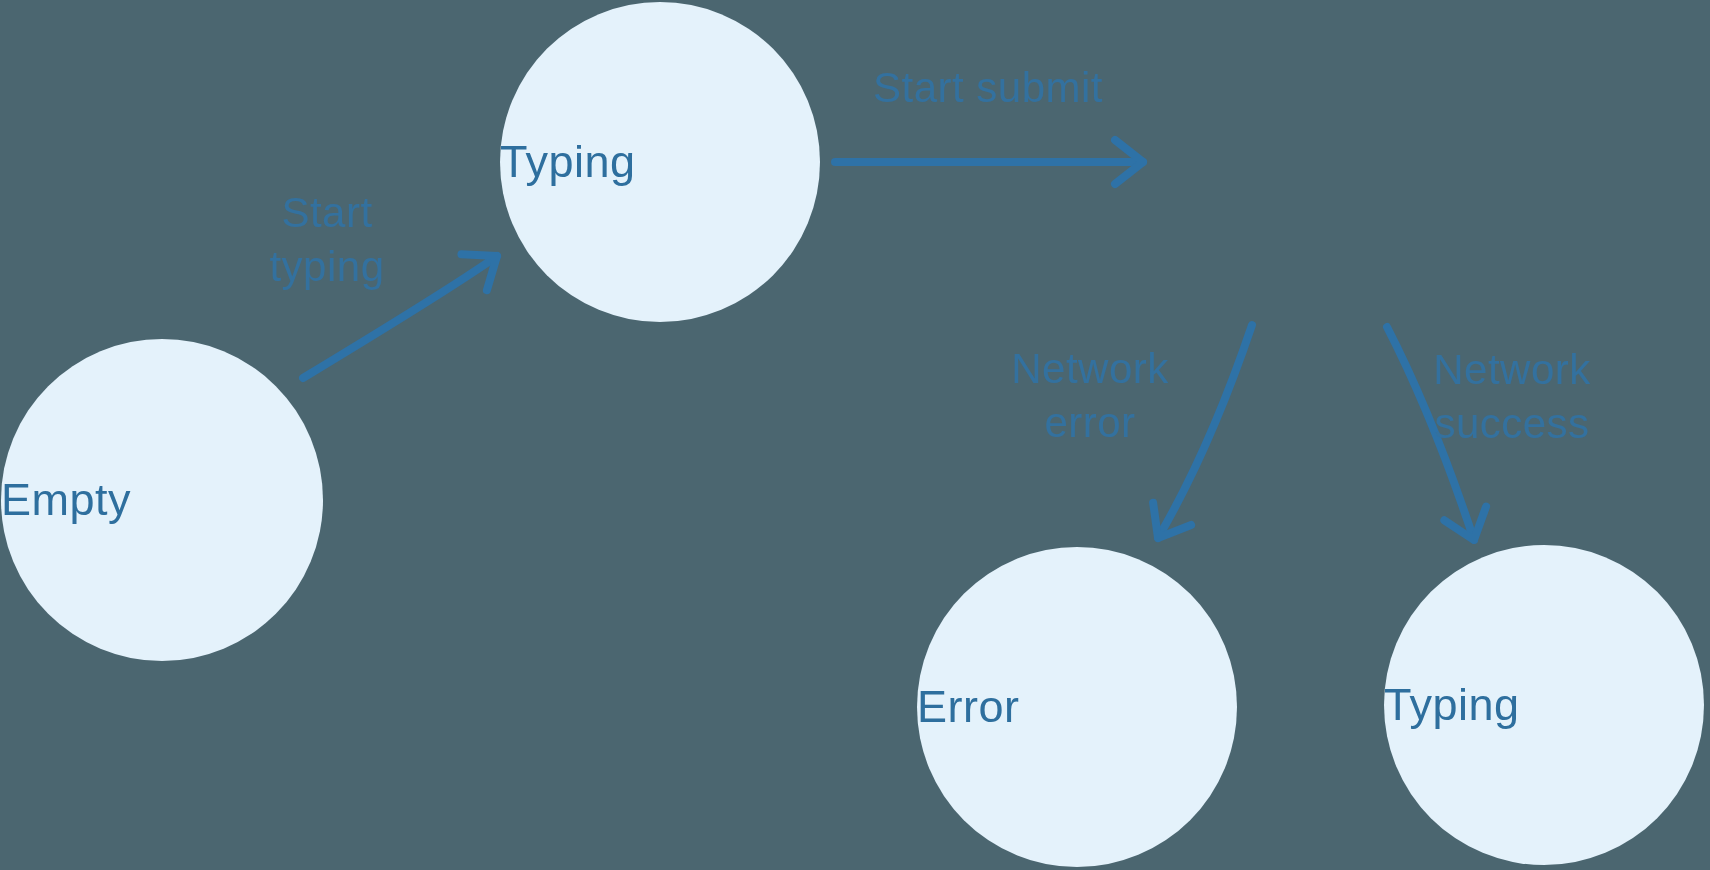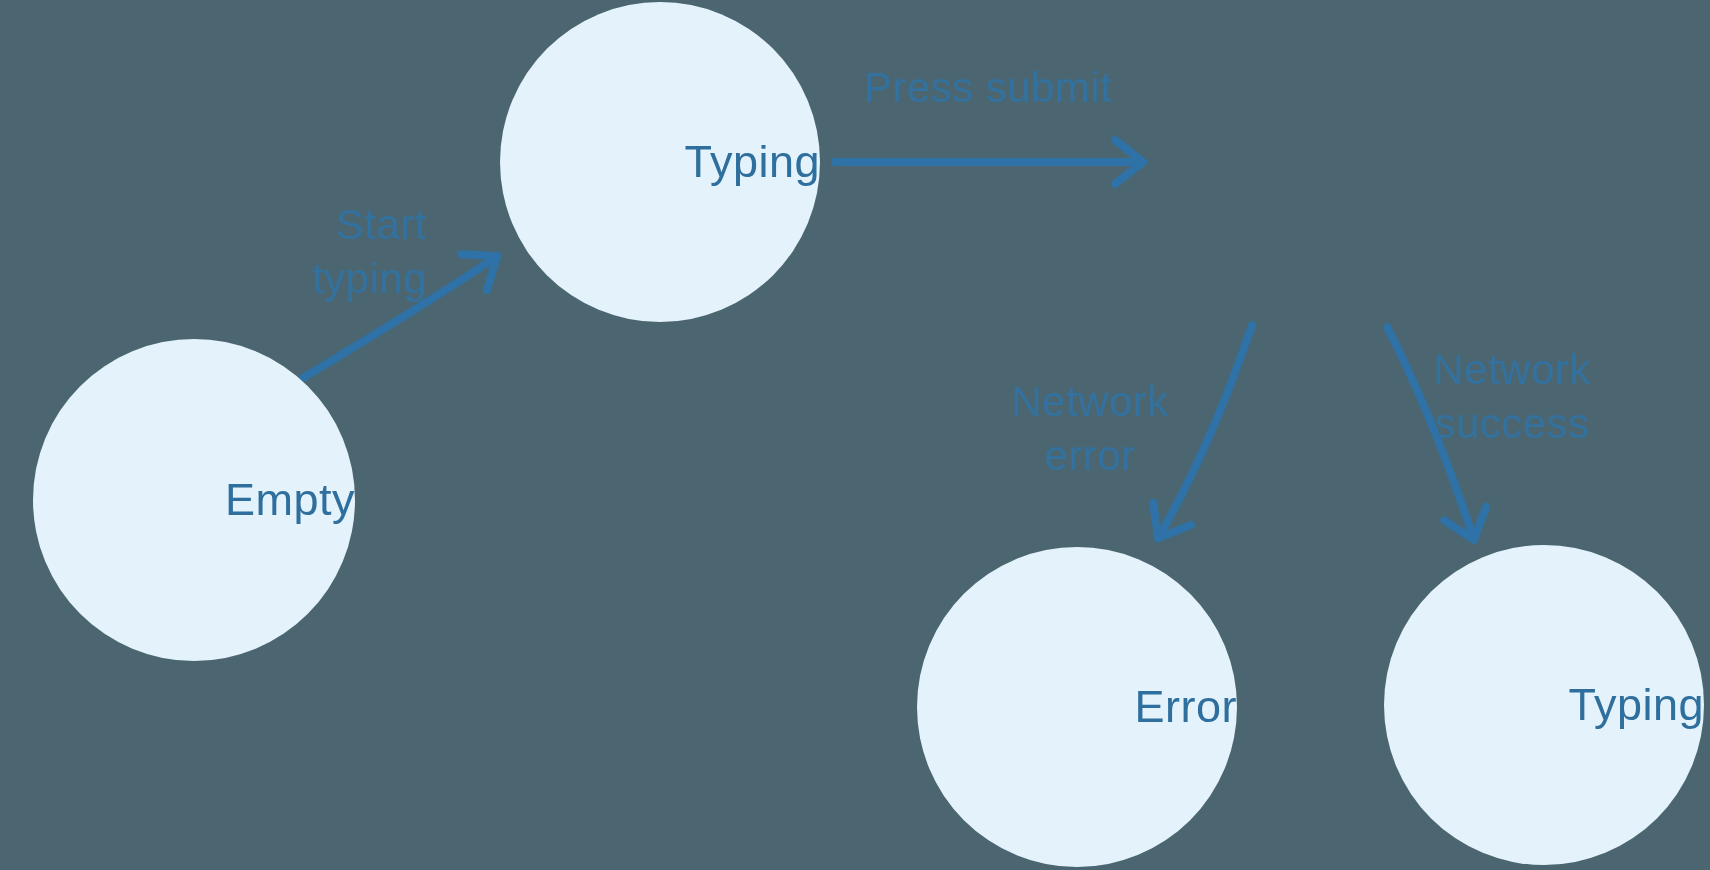--- a/index.html
+++ b/index.html
@@ -40,41 +40,41 @@
     fill: none;
     stroke-linecap: round;
     stroke-linejoin: round;
   }
   .node {
     position: absolute;
     border-radius: 50%;
     background: var(--node-fill);
     display: flex;
     align-items: center;
-    justify-content: flex-end;
+    justify-content: flex-start;
     color: var(--node-text);
     font-size: 45px;
     letter-spacing: 0.5px;
   }
-  .node-empty      { left: 1px;    top: 339px; width: 322px; height: 322px; margin-left: 32px; }
+  .node-empty      { left: 1px;    top: 339px; width: 322px; height: 322px; }
   .node-typing     { left: 500px;  top: 2px;   width: 320px; height: 320px; }
   .node-submitting { left: 1170px; top: 0;     width: 328px; height: 328px; }
   .node-error      { left: 917px;  top: 547px; width: 320px; height: 320px; }
   .node-success    { left: 1384px; top: 545px; width: 320px; height: 320px; }
   .edge-label {
     position: absolute;
     text-align: center;
     color: var(--edge-label-text);
     font-size: 42px;
     line-height: 54px;
     letter-spacing: 0.5px;
   }
-  .label-start-typing    { left: 227px;  top: 198px; width: 200px; text-align: right; }
+  .label-start-typing    { left: 227px;  top: 186px; width: 200px; }
   .label-press-submit    { left: 838px;  top: 61px;  width: 300px; }
-  .label-network-error   { left: 980px;  top: 342px; width: 220px; margin-top: 33px; }
+  .label-network-error   { left: 980px;  top: 342px; width: 220px; }
   .label-network-success { left: 1392px; top: 343px; width: 240px; }
 </style>
 </head>
 <body>
 
 <div class="canvas">
 
   <svg class="edges-svg" viewBox="0 0 1710 870" xmlns="http://www.w3.org/2000/svg">
     <defs>
       <marker id="arrowhead" markerUnits="userSpaceOnUse" markerWidth="46" markerHeight="54" refX="36" refY="27" orient="auto">
@@ -94,17 +94,17 @@
     <span>Typing</span>
   </div>
   <div class="node node-error">
     <span>Error</span>
   </div>
   <div class="node node-success">
     <span>Typing</span>
   </div>
 
   <div class="edge-label label-start-typing">Start typing</div>
-  <div class="edge-label label-press-submit">Press submit</div>
+  <div class="edge-label label-press-submit">Start submit</div>
   <div class="edge-label label-network-error">Network error</div>
   <div class="edge-label label-network-success">Network success</div>
 
 </div>
 
 </body></html>

